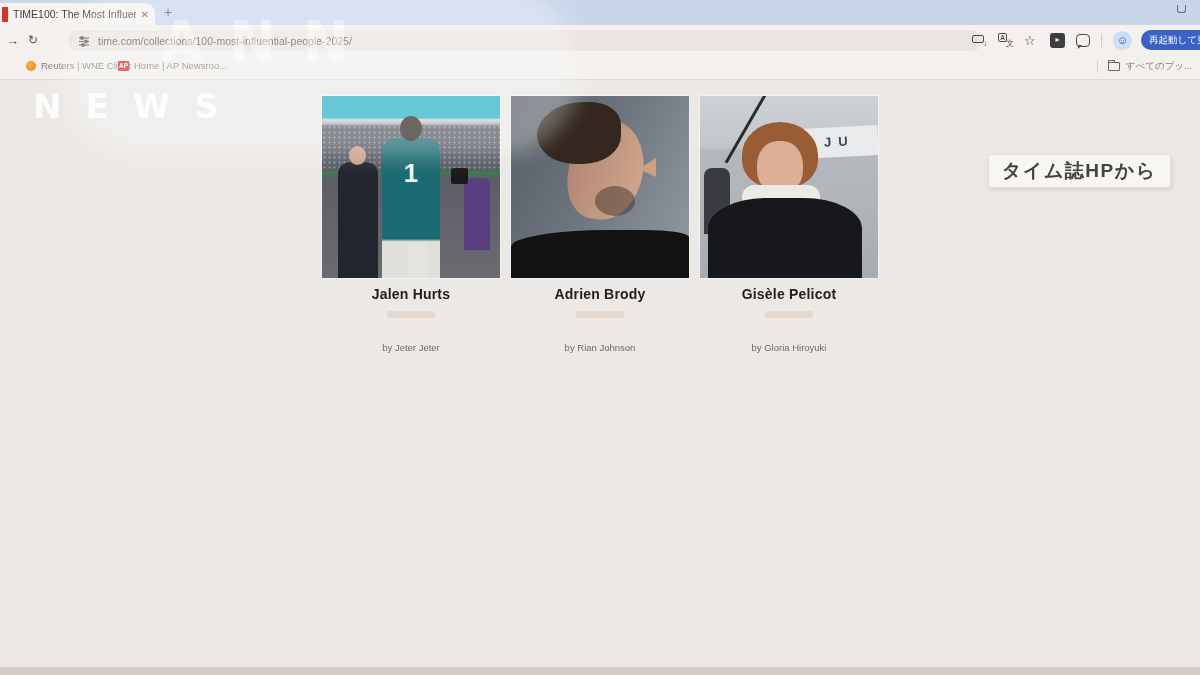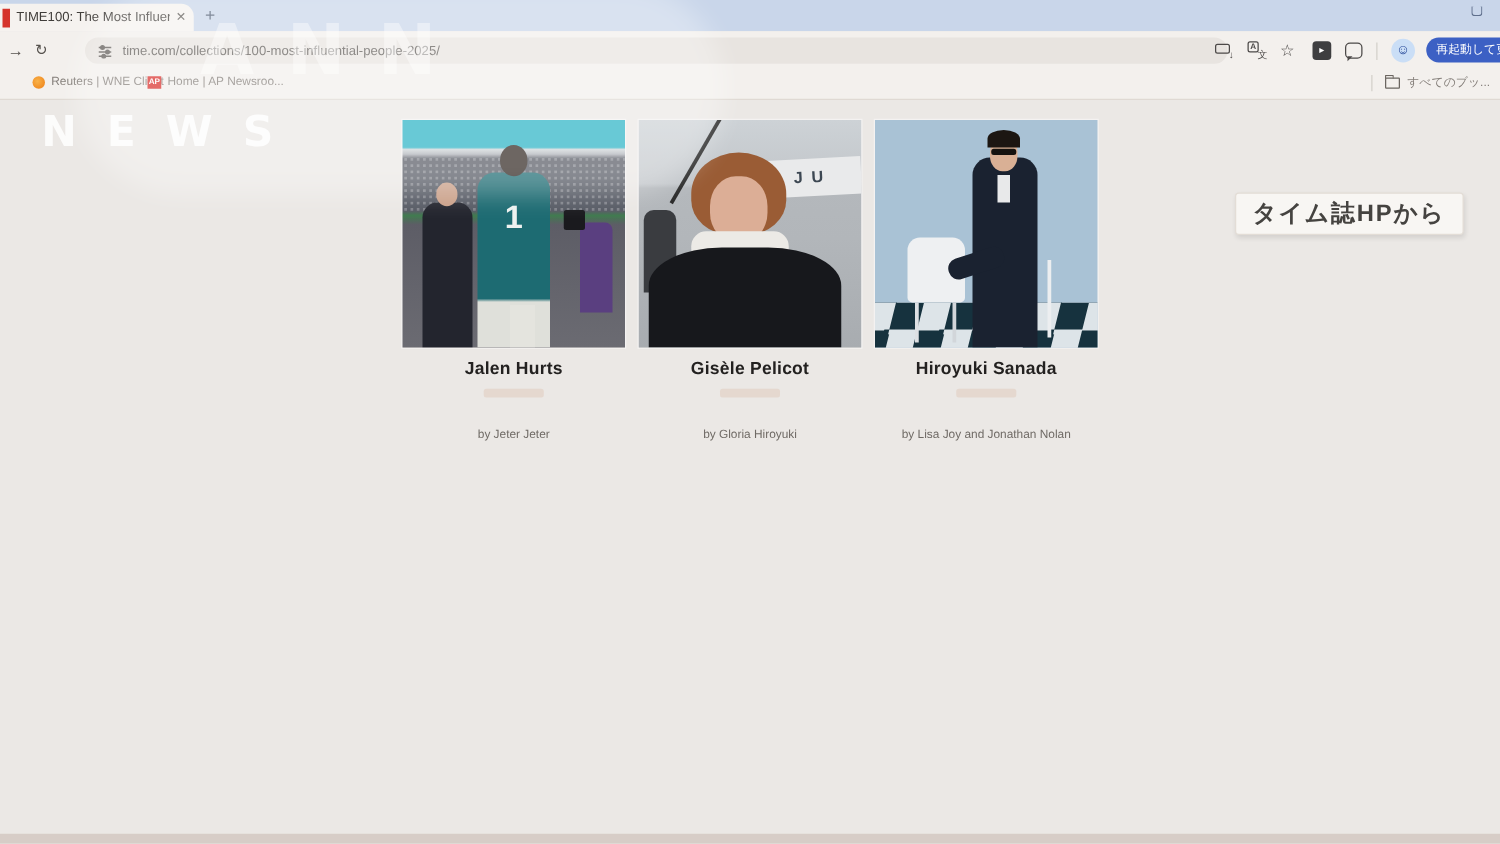--- a/index.html
+++ b/index.html
@@ -242,54 +242,48 @@
       <div class="player"></div>
       <div class="pnum">1</div>
       <div class="phead"></div>
       <div class="towel"></div>
     </div>
     <div class="pname">Jalen Hurts</div>
     <div class="cat"></div>
     <div class="pby">by Jeter Jeter</div>
   </div>
 
+  <div class="card">
+    <div class="ph p2">
+      <div class="face"></div>
+      <div class="nose"></div>
+      <div class="stubble"></div>
+      <div class="hair"></div>
+      <div class="shirt"></div>
+    </div>
+    <div class="pname">Adrien Brody</div>
+    <div class="cat"></div>
+    <div class="pby">by Rian Johnson</div>
+  </div>
 
   <div class="card">
     <div class="ph p3">
       <div class="boom"></div>
       <div class="sign">DE JU</div>
       <div class="bgperson"></div>
       <div class="hair"></div>
       <div class="face"></div>
       <div class="scarf"></div>
       <div class="coat"></div>
     </div>
     <div class="pname">Gisèle Pelicot</div>
     <div class="cat"></div>
     <div class="pby">by Gloria Hiroyuki</div>
   </div>
 
-  <div class="card">
-    <div class="ph p4">
-      <div class="floor"></div>
-      <div class="chair"></div>
-      <div class="leg1"></div>
-      <div class="leg2"></div>
-      <div class="man"></div>
-      <div class="knee"></div>
-      <div class="shirt"></div>
-      <div class="mface"></div>
-      <div class="mhair"></div>
-      <div class="glasses"></div>
-      <div class="cane"></div>
-    </div>
-    <div class="pname">Hiroyuki Sanada</div>
-    <div class="cat"></div>
-    <div class="pby">by Lisa Joy and Jonathan Nolan</div>
-  </div>
 
 
 </div>
 
 <div class="wm-halo"></div>
 <div class="wm wm-ann">ANN</div>
 <div class="wm wm-news">NEWS</div>
 
 <div class="caption-box">
   <span class="caption-text">タイム誌HPから</span>

